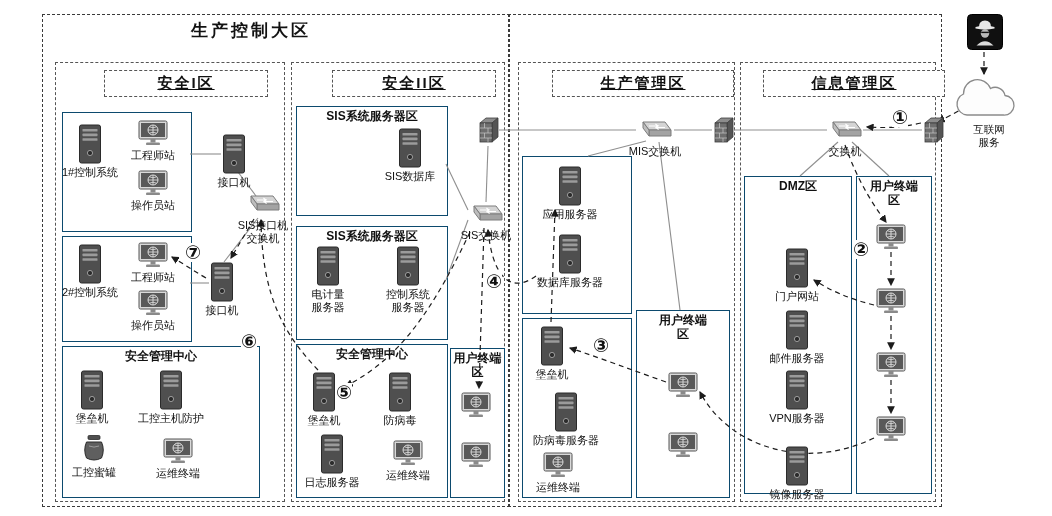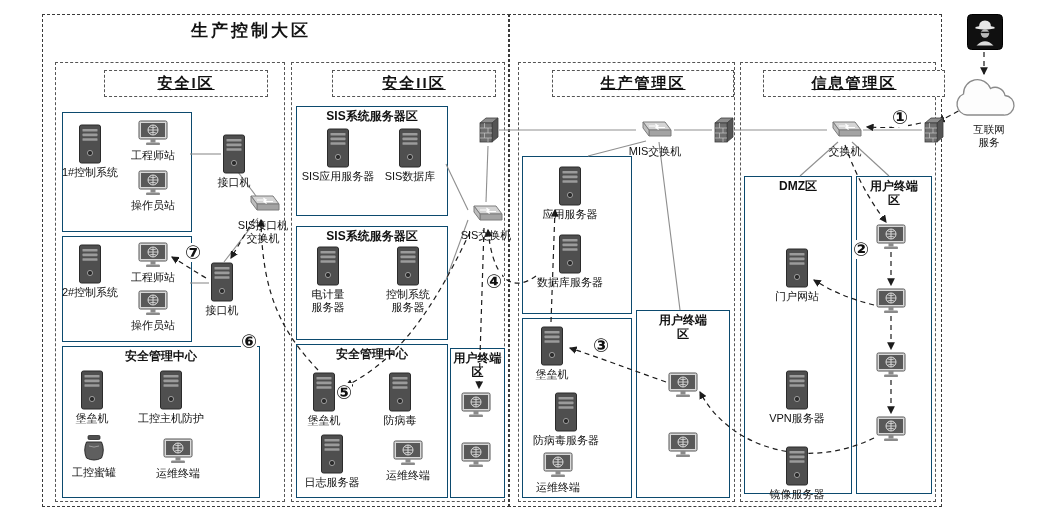--- a/index.html
+++ b/index.html
@@ -243,26 +243,20 @@
       </svg>
     <div class="lbl">工控蜜罐</div>
   </div>
   <div class="node" style="left:146px;top:438px;width:64px">
     <svg class="ic ic-monitor">
         <use href="#i-monitor"></use>
       </svg>
     <div class="lbl">运维终端</div>
   </div>
 
-  <div class="node" style="left:298px;top:128px;width:80px">
-    <svg class="ic ic-server">
-        <use href="#i-server"></use>
-      </svg>
-    <div class="lbl">SIS应用服务器</div>
-  </div>
   <div class="node" style="left:378px;top:128px;width:64px">
     <svg class="ic ic-server">
         <use href="#i-server"></use>
       </svg>
     <div class="lbl">SIS数据库</div>
   </div>
   <div class="node" style="left:302px;top:246px;width:52px">
     <svg class="ic ic-server">
         <use href="#i-server"></use>
       </svg>
@@ -384,20 +378,26 @@
     <svg class="ic ic-monitor">
         <use href="#i-monitor"></use>
       </svg>
   </div>
 
   <div class="node" style="left:766px;top:248px;width:62px">
     <svg class="ic ic-server">
         <use href="#i-server"></use>
       </svg>
     <div class="lbl">门户网站</div>
+  </div>
+  <div class="node" style="left:762px;top:310px;width:70px">
+    <svg class="ic ic-server">
+        <use href="#i-server"></use>
+      </svg>
+    <div class="lbl">邮件服务器</div>
   </div>
   <div class="node" style="left:762px;top:370px;width:70px">
     <svg class="ic ic-server">
         <use href="#i-server"></use>
       </svg>
     <div class="lbl">VPN服务器</div>
   </div>
   <div class="node" style="left:762px;top:446px;width:70px">
     <svg class="ic ic-server">
         <use href="#i-server"></use>

